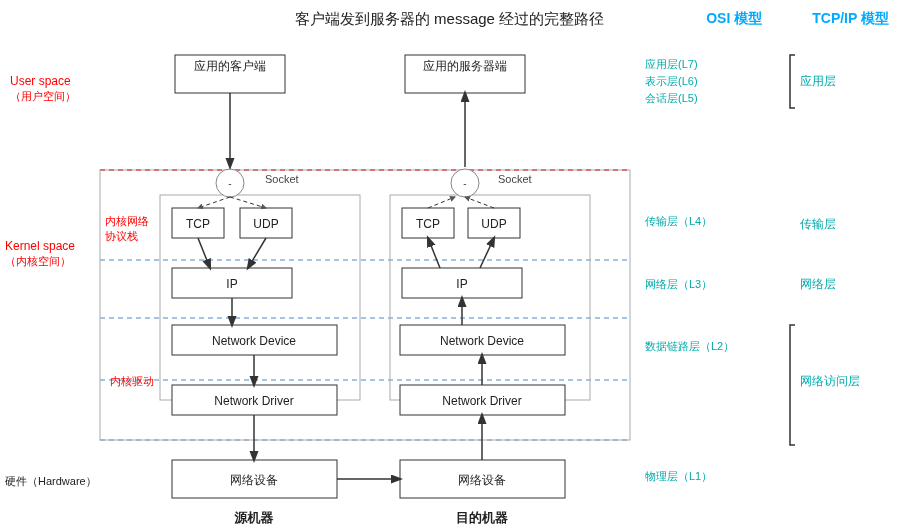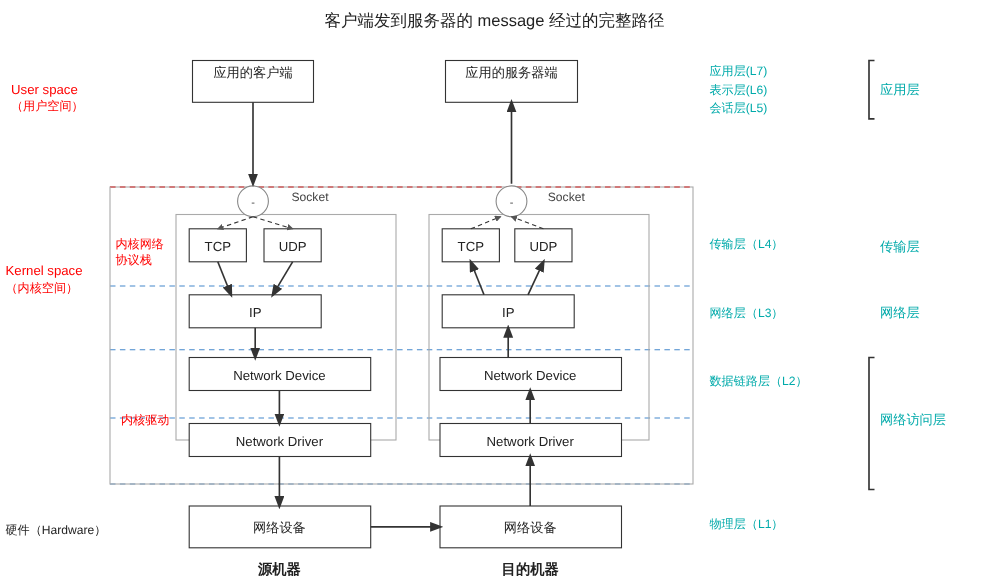--- a/index.html
+++ b/index.html
@@ -34,20 +34,24 @@
     .osi-header { color: #00aaff; }
     .tcpip-header { color: #00aaff; }
   </style>
 </head>
 <body>
 
 <div class="main-container">
 
   <div class="title">客户端发到服务器的 message 经过的完整路径</div>
 
+  <div style="position:absolute;top:10px;right:10px;display:flex;gap:50px;">
+    <span class="model-header osi-header">OSI 模型</span>
+    <span class="model-header tcpip-header">TCP/IP 模型</span>
+  </div>
 
   <svg style="position:absolute;top:40px;left:0;width:899px;height:488px;">
 
     <line x1="100" y1="130" x2="630" y2="130" stroke="red" stroke-width="1" stroke-dasharray="5,4"></line>
 
     <line x1="100" y1="220" x2="630" y2="220" stroke="#4488cc" stroke-width="1" stroke-dasharray="5,4"></line>
 
     <line x1="100" y1="278" x2="630" y2="278" stroke="#4488cc" stroke-width="1" stroke-dasharray="5,4"></line>
 
     <line x1="100" y1="340" x2="630" y2="340" stroke="#4488cc" stroke-width="1" stroke-dasharray="5,4"></line>

